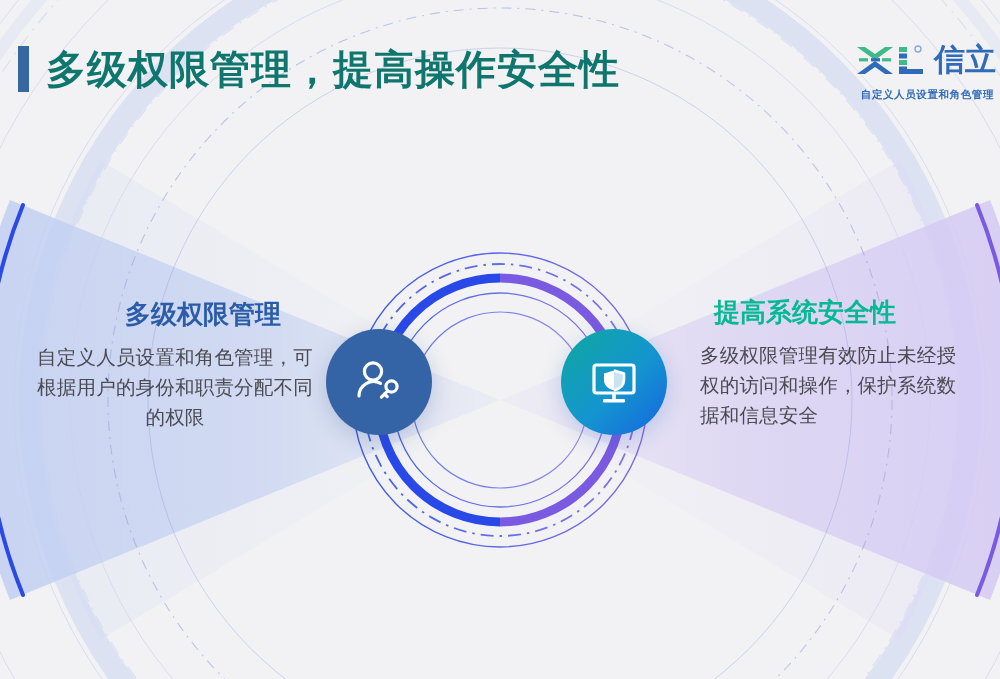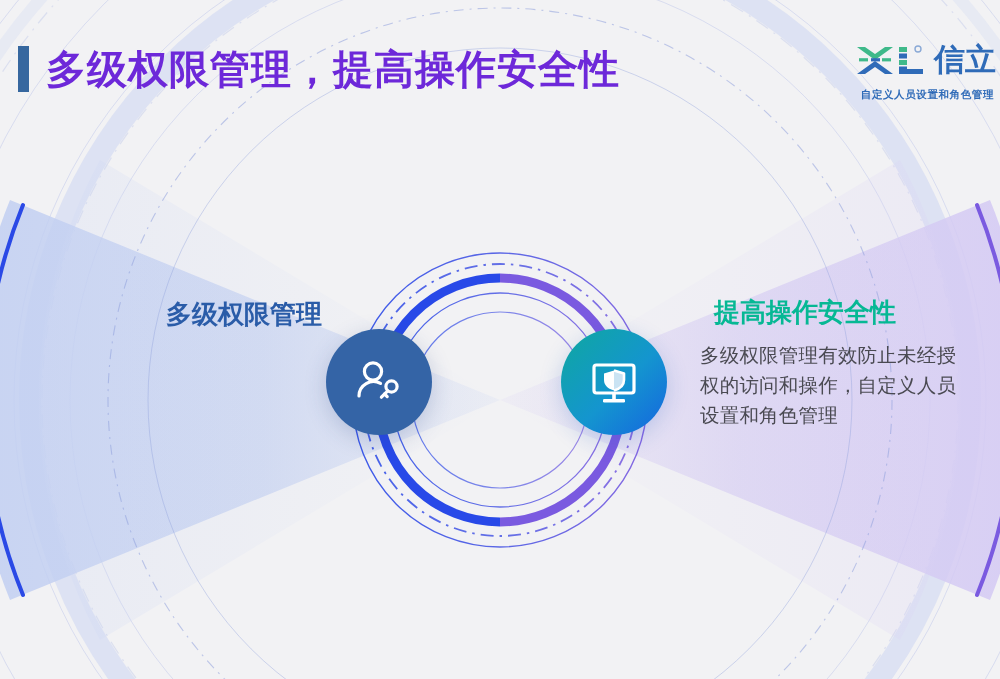--- a/index.html
+++ b/index.html
@@ -43,21 +43,21 @@
   .title-bar {
     width: 11px;
     height: 46px;
     background: #36679f;
     margin-right: 17px;
     flex: none;
   }
   .title-text {
     font-size: 40px;
     font-weight: bold;
-    color: #6d28d9;
+    color: #0f766e;
     letter-spacing: 1px;
     line-height: 1;
     white-space: nowrap;
   }
   
   .logo {
     position: absolute;
     right: 4px;
     top: 44px;
     width: 148px;
@@ -88,21 +88,21 @@
     text-align: right;
     padding-right: 2px;
     white-space: nowrap;
   }
   
   .panel {
     position: absolute;
     z-index: 25;
     width: 286px;
   }
-  .panel-left  { left: 36px;  top: 300px; text-align: right; }
+  .panel-left  { left: 36px;  top: 300px; text-align: center; }
   .panel-right { left: 700px; top: 298px; text-align: left; }
   .panel-heading {
     font-size: 26px;
     font-weight: bold;
     line-height: 1.15;
     margin: 0 0 12px 0;
     white-space: nowrap;
   }
   .panel-left .panel-heading  { color: #2a5ca8; padding-left: 48px; }
   .panel-right .panel-heading { color: #06b894; padding-left: 14px; }
@@ -267,25 +267,26 @@
           </g>
         </svg>
         <span class="logo-cn">信立</span>
       </div>
       <div class="logo-sub">自定义人员设置和角色管理</div>
     </div>
   </div>
 
   <div class="panel panel-left">
     <div class="panel-heading">多级权限管理</div>
+    <div class="panel-body">自定义人员设置和角色管理，可根据用户的身份和职责分配不同的权限</div>
   </div>
 
   <div class="panel panel-right">
-    <div class="panel-heading">提高操作安全性</div>
-    <div class="panel-body">多级权限管理有效防止未经授权的访问和操作，自定义人员设置和角色管理</div>
+    <div class="panel-heading">提高系统安全性</div>
+    <div class="panel-body">多级权限管理有效防止未经授权的访问和操作，保护系统数据和信息安全</div>
   </div>
 
   <div class="node node-left">
     <svg width="56" height="56" viewBox="0 0 56 56">
       <g fill="none" stroke="#ffffff" stroke-width="3.2" stroke-linecap="round" stroke-linejoin="round">
         <circle cx="22" cy="17.5" r="8.6"></circle>
         <path d="M8 42 a14.5 14.5 0 0 1 21.5 -12.6"></path>
         <circle cx="40.5" cy="32.5" r="5.6"></circle>
         <path d="M36.8 36.8 L30.4 43.2"></path>
         <path d="M33.6 40 L36.2 42.6"></path>

